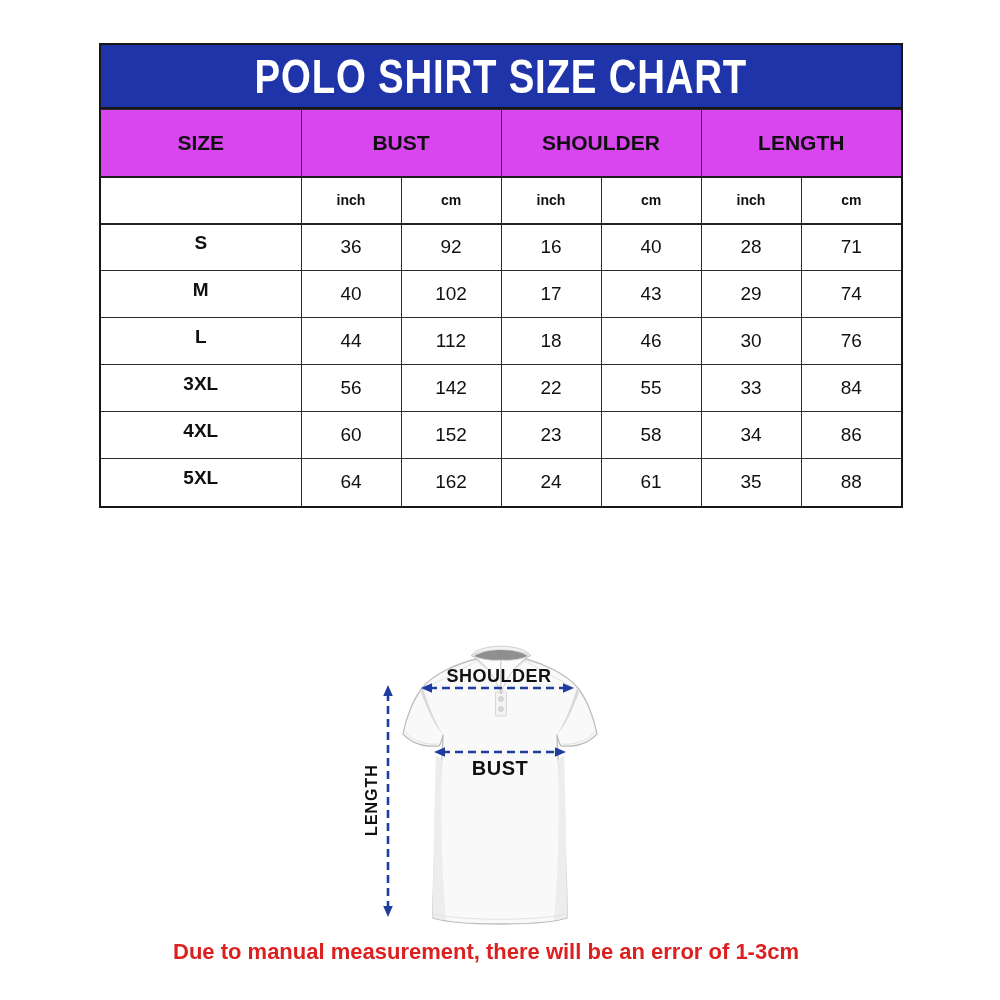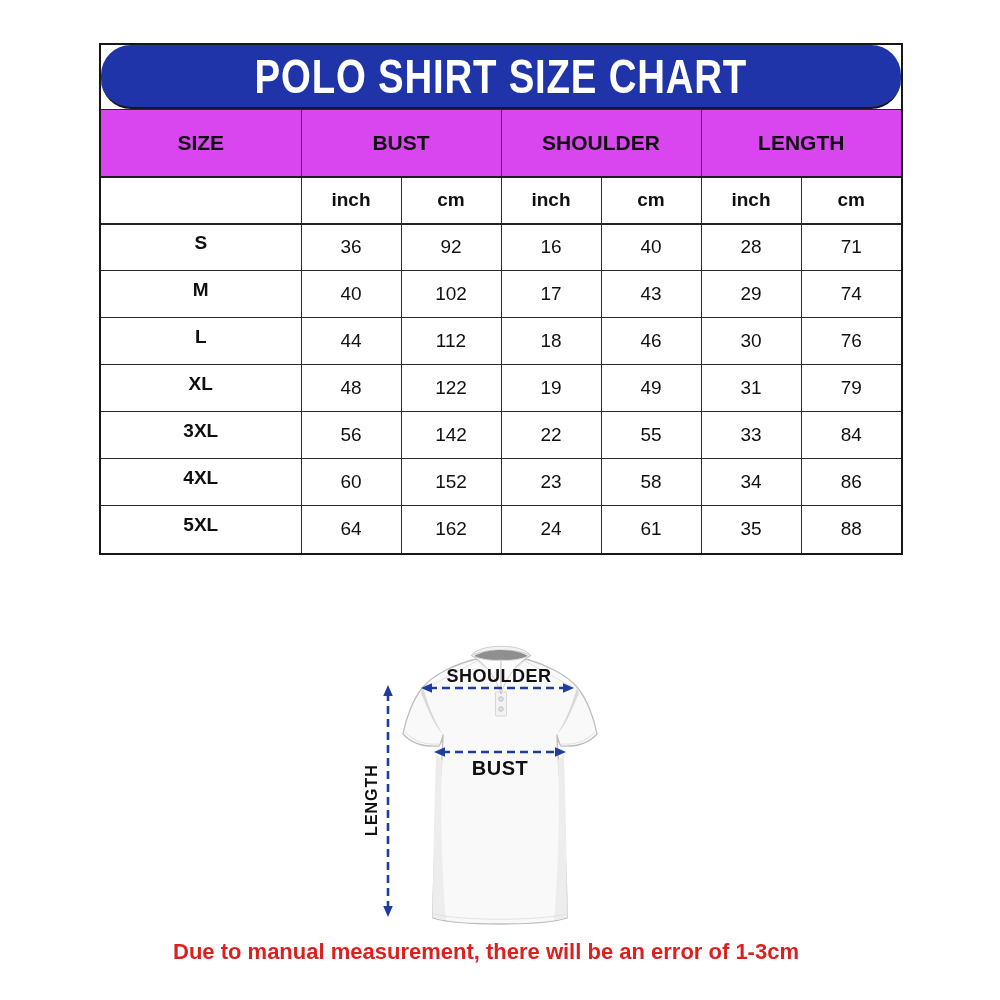--- a/index.html
+++ b/index.html
@@ -8,40 +8,40 @@
     background:#ffffff; font-family:"Liberation Sans", sans-serif;
   }
 
   
   .chart-wrap {
     position:absolute; left:99px; top:43px; width:804px;
     border:2px solid #171717; box-sizing:border-box; background:#fff;
   }
   .title-bar {
     height:62px; background:#1e34a8; border-bottom:2px solid #171717;
-    display:flex; align-items:center; justify-content:center;border-radius:30px;
+    display:flex; align-items:center; justify-content:center;
   }
   .title-text {
     color:#ffffff; font-weight:bold; font-size:48px; letter-spacing:1px;
     display:inline-block; transform:scaleX(.8); white-space:nowrap;
   }
   table.size-table { width:100%; border-collapse:collapse; table-layout:fixed; }
   .size-table th, .size-table td {
     border:1px solid #2b2b2b; text-align:center; padding:0;
     color:#101010; box-sizing:border-box;
   }
   .size-table tr > *:first-child { border-left:none; }
   .size-table tr > *:last-child  { border-right:none; }
   .size-table tr:last-child > *  { border-bottom:none; }
   tr.group-row th {
     background:#d946ef; height:67px; font-size:21px; font-weight:bold;
     border-bottom:2px solid #1d1d1d;
   }
   tr.units-row td {
-    height:47px; font-size:19px; font-weight:bold;
+    height:47px; font-size:14px; font-weight:bold;
     border-bottom:2px solid #252525;
   }
   tr.data-row td { height:47px; font-size:19px; }
   tr.data-row td.size-cell { font-weight:bold; padding-bottom:8px; }
   tr.data-row td.val-cell  { font-weight:normal; }
 
   
   .diagram { position:absolute; left:330px; top:635px; width:340px; height:300px; }
   .diagram svg { position:absolute; left:0; top:0; }
   .diagram-label {
@@ -111,29 +111,20 @@
       <td class="val-cell">74</td>
     </tr>
     <tr class="data-row">
       <td class="size-cell">L</td>
       <td class="val-cell">44</td>
       <td class="val-cell">112</td>
       <td class="val-cell">18</td>
       <td class="val-cell">46</td>
       <td class="val-cell">30</td>
       <td class="val-cell">76</td>
-    </tr>
-    <tr class="data-row">
-      <td class="size-cell">XL</td>
-      <td class="val-cell">48</td>
-      <td class="val-cell">122</td>
-      <td class="val-cell">19</td>
-      <td class="val-cell">49</td>
-      <td class="val-cell">31</td>
-      <td class="val-cell">79</td>
     </tr>
     <tr class="data-row">
       <td class="size-cell">3XL</td>
       <td class="val-cell">56</td>
       <td class="val-cell">142</td>
       <td class="val-cell">22</td>
       <td class="val-cell">55</td>
       <td class="val-cell">33</td>
       <td class="val-cell">84</td>
     </tr>

